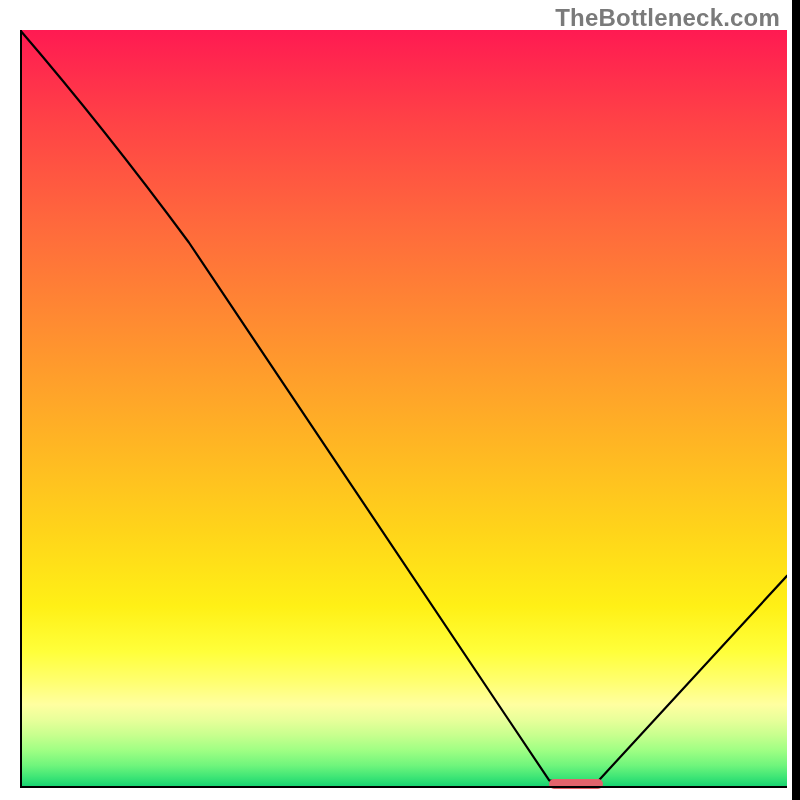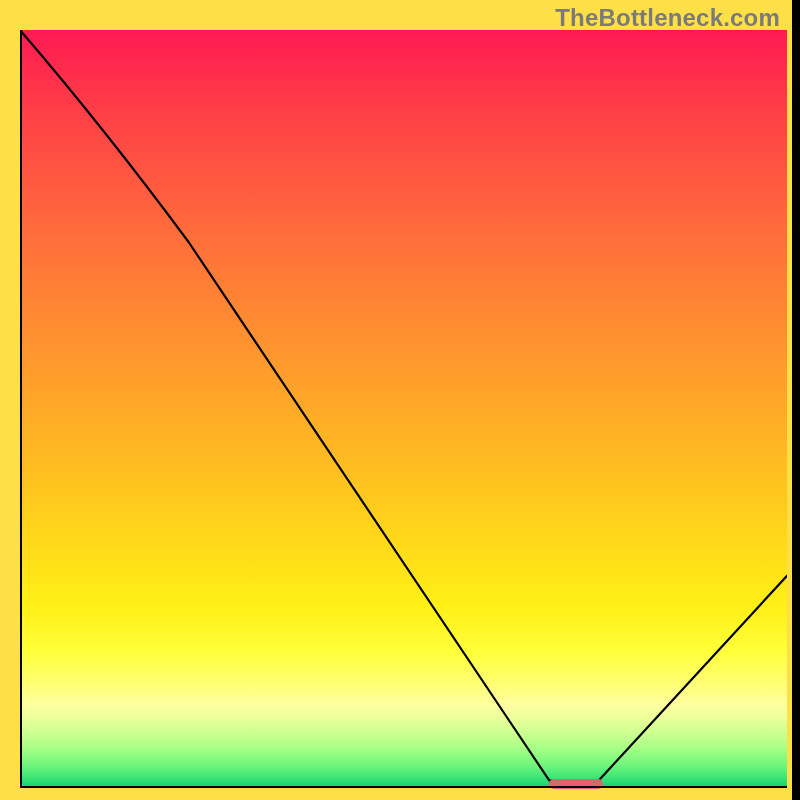--- a/index.html
+++ b/index.html
@@ -8,21 +8,21 @@
     width: 800px;
     height: 800px;
     background: #000;
     overflow: hidden;
     font-family: Arial, Helvetica, sans-serif;
   }
   .container {
     position: relative;
     width: 792px;
     height: 800px;
-    background: #fde047;
+    background: #ffffff;
   }
   .watermark {
     position: absolute;
     top: 4px;
     right: 12px;
     color: #7a7a7a;
     font-size: 24px;
     font-weight: 600;
     letter-spacing: 0.2px;
     user-select: none;

